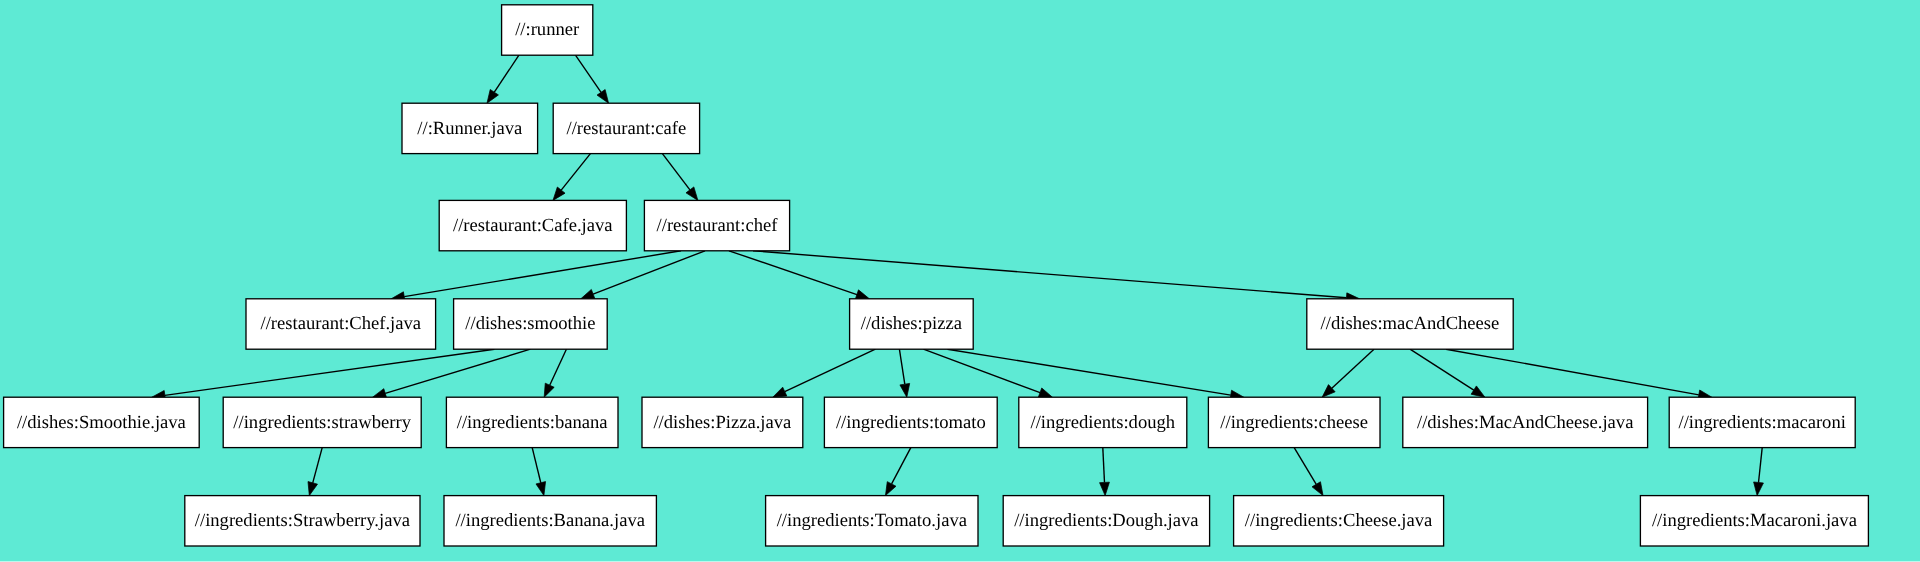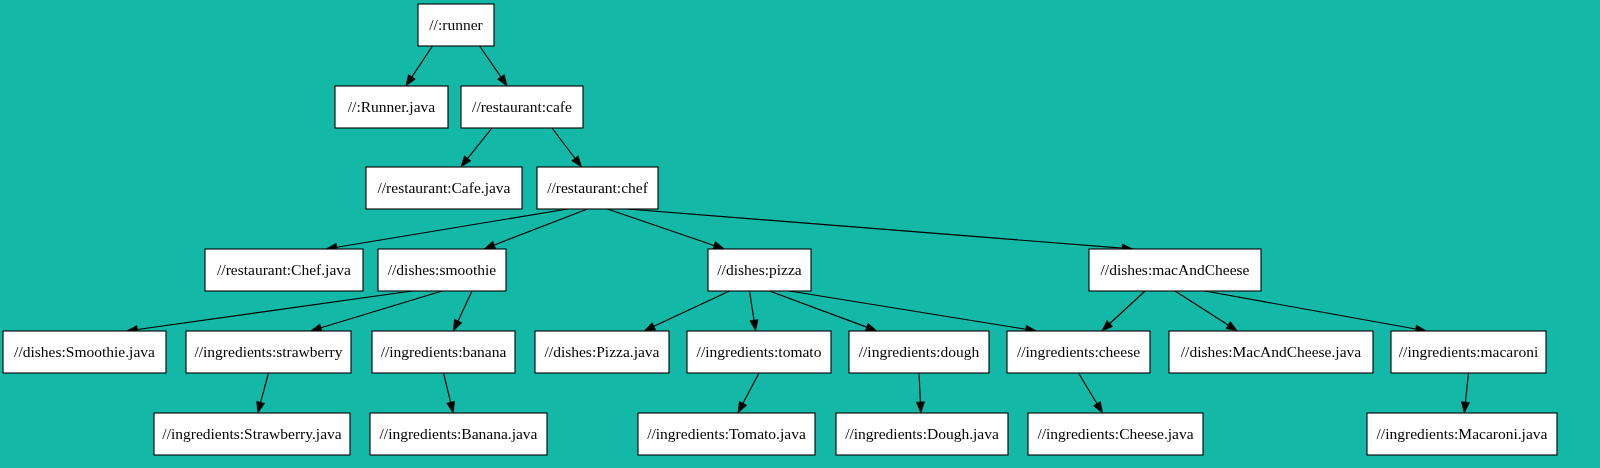--- a/index.html
+++ b/index.html
@@ -5,21 +5,21 @@
 <style>
   html, body {
     margin: 0;
     padding: 0;
     background: #ffffff;
   }
   #graph-root {
     position: relative;
     width: 1600px;
     height: 468px;
-    background: #14b8a6;
+    background: #5eead4;
     overflow: hidden;
     font-family: "Liberation Serif", "DejaVu Serif", serif;
   }
   svg#graph-canvas {
     display: block;
     width: 1600px;
     height: 468px;
   }
   .node-box {
     fill: #ffffff;

